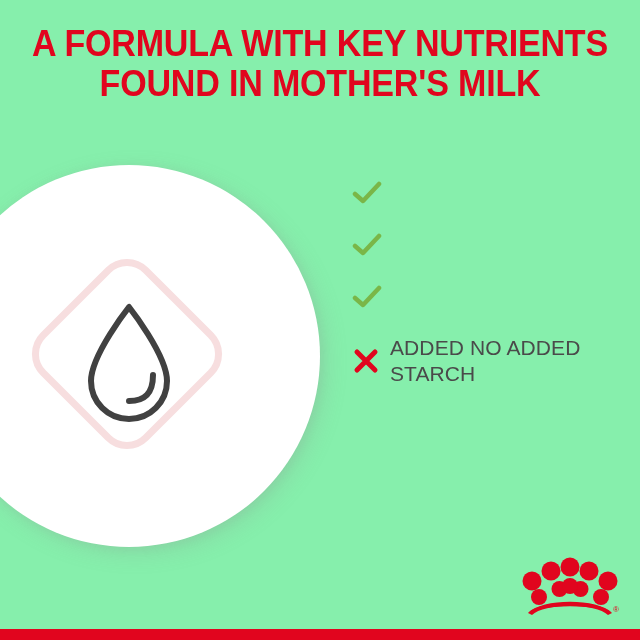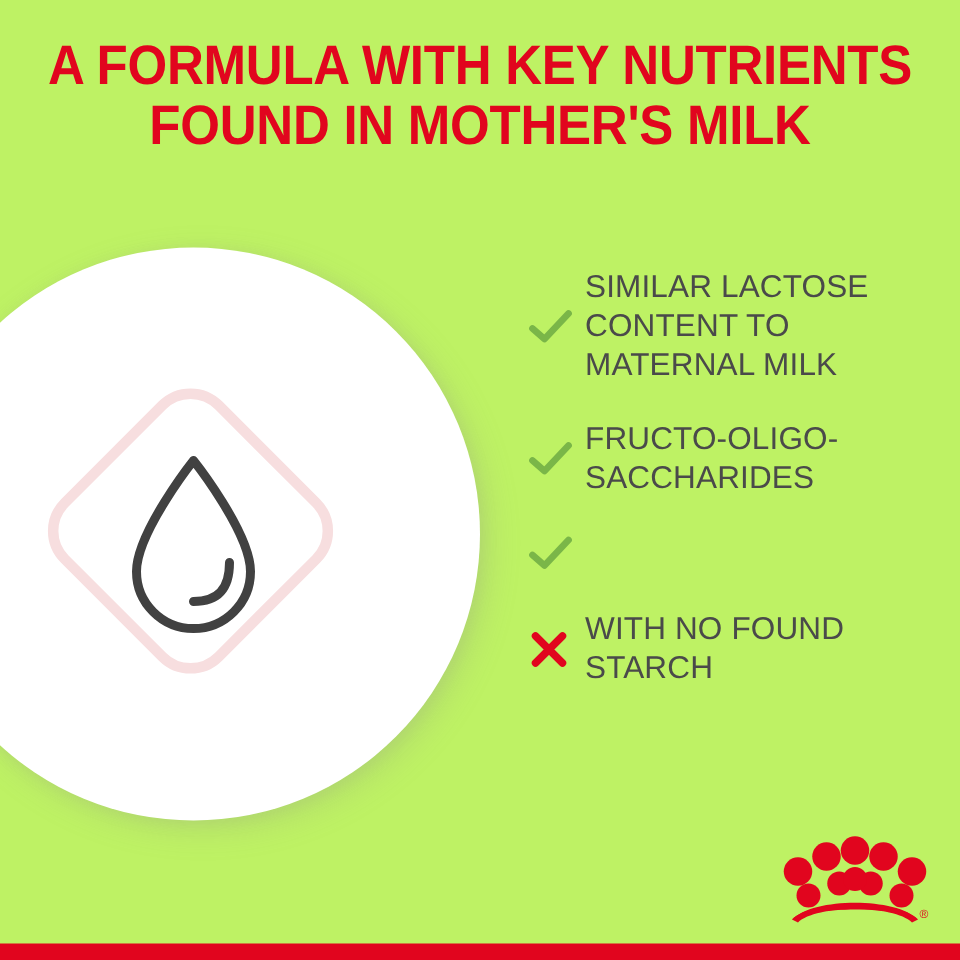--- a/index.html
+++ b/index.html
@@ -8,21 +8,21 @@
     padding: 0;
     background: #ffffff;
   }
   body {
     font-family: "Liberation Sans", sans-serif;
   }
   .poster {
     position: relative;
     width: 640px;
     height: 640px;
-    background: #bef264;
+    background: #86efac;
     overflow: hidden;
   }
 
   
   .title {
     position: absolute;
     left: 0;
     top: 24px;
     width: 640px;
     text-align: center;
@@ -145,50 +145,45 @@
   </div>
 
   <div class="bullets">
 
     <div class="bullet">
       <span class="bullet-mark center-row">
         <svg width="30" height="24" viewBox="0 0 30 24">
           <path d="M3 13 L11 20 L27 3" fill="none" stroke="#7AB648" stroke-width="4.5" stroke-linecap="round" stroke-linejoin="round"></path>
         </svg>
       </span>
-      <span class="bullet-text">SIMILAR LACTOSE
-CONTENT TO
-MATERNAL MILK</span>
     </div>
 
     <div class="bullet">
       <span class="bullet-mark center-row">
         <svg width="30" height="24" viewBox="0 0 30 24">
           <path d="M3 13 L11 20 L27 3" fill="none" stroke="#7AB648" stroke-width="4.5" stroke-linecap="round" stroke-linejoin="round"></path>
         </svg>
       </span>
-      <span class="bullet-text">FRUCTO-OLIGO-
-SACCHARIDES</span>
     </div>
 
     <div class="bullet">
       <span class="bullet-mark center-row">
         <svg width="30" height="24" viewBox="0 0 30 24">
           <path d="M3 13 L11 20 L27 3" fill="none" stroke="#7AB648" stroke-width="4.5" stroke-linecap="round" stroke-linejoin="round"></path>
         </svg>
       </span>
     </div>
 
     <div class="bullet">
       <span class="bullet-mark center-row">
         <svg width="28" height="26" viewBox="0 0 28 26">
           <path d="M5 4 L23 22 M23 4 L5 22" fill="none" stroke="#E1051E" stroke-width="5" stroke-linecap="round"></path>
         </svg>
       </span>
-      <span class="bullet-text">WITH NO FOUND
+      <span class="bullet-text">ADDED NO ADDED
 STARCH</span>
     </div>
 
   </div>
 
   <svg class="logo" viewBox="0 0 104 62">
     <g fill="#E1051E">
 
       <circle cx="14" cy="25" r="9.5"></circle>
       <circle cx="33" cy="15" r="9.5"></circle>

